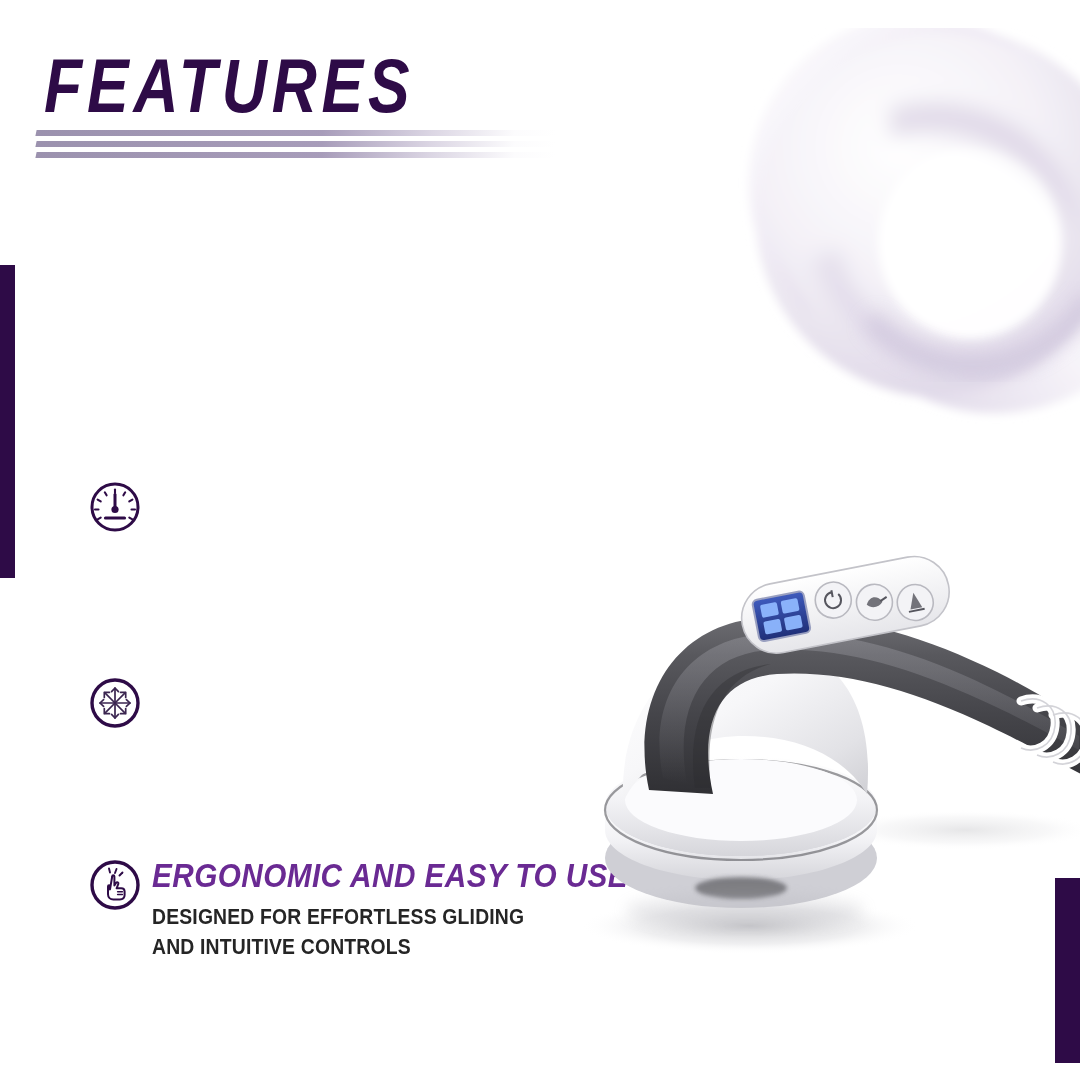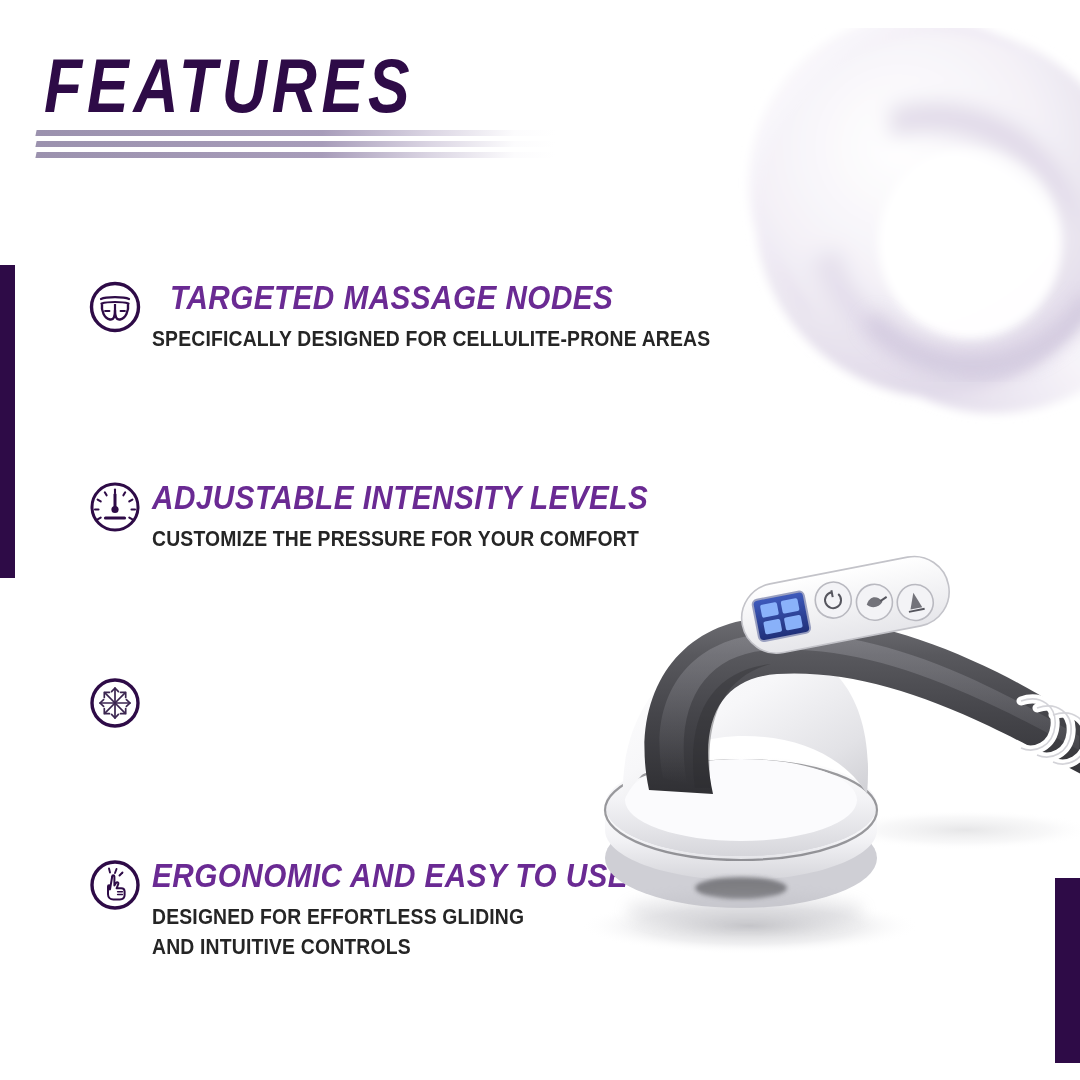--- a/index.html
+++ b/index.html
@@ -192,60 +192,40 @@
   <div class="bar-left"></div>
   <div class="bar-right"></div>
 
   <div class="title">FEATURES</div>
   <div class="rules">
     <div class="rule r1"></div>
     <div class="rule r2"></div>
     <div class="rule r3"></div>
   </div>
 
-  <div class="feature f1">
-    <div class="icon">
-      <svg width="54" height="54" viewBox="0 0 54 54">
-        <circle cx="27" cy="27" r="23.5" fill="none" stroke="#2e0b47" stroke-width="3.4"></circle>
-        <path d="M13 19 C 18 16.5, 36 16.5, 41 19" fill="none" stroke="#2e0b47" stroke-width="2.2" stroke-linecap="round"></path>
-        <path d="M13.5 23.5 C 20 21.5, 34 21.5, 40.5 23.5" fill="none" stroke="#2e0b47" stroke-width="2.2" stroke-linecap="round"></path>
-        <path d="M14 24 C 13 31, 16.5 38.5, 22 39.5 C 26 40.2, 27 36, 27 30.5 C 27 36, 28 40.2, 32 39.5 C 37.5 38.5, 41 31, 40 24" fill="none" stroke="#2e0b47" stroke-width="2.4" stroke-linejoin="round"></path>
-        <path d="M27 24 L 27 31.5" stroke="#2e0b47" stroke-width="2.2"></path>
-        <path d="M17 31 L 21.5 31 M32.5 31 L 37 31" stroke="#2e0b47" stroke-width="1.8" stroke-linecap="round"></path>
-      </svg>
-    </div>
-    <div class="text">
-      <div class="f-head">TARGETED MASSAGE NODES</div>
-      <div class="f-sub">SPECIFICALLY DESIGNED FOR CELLULITE-PRONE AREAS</div>
-    </div>
-  </div>
 
   <div class="feature f2">
     <div class="icon">
       <svg width="54" height="54" viewBox="0 0 54 54">
         <circle cx="27" cy="27" r="23" fill="none" stroke="#2e0b47" stroke-width="3"></circle>
         <g stroke="#2e0b47" stroke-width="2.1" stroke-linecap="round">
           <line x1="27" y1="9.5" x2="27" y2="13"></line>
           <line x1="16.8" y1="12.3" x2="18.6" y2="15.3"></line>
           <line x1="9.6" y1="19.6" x2="12.7" y2="21.4"></line>
           <line x1="7" y1="29.5" x2="10.5" y2="29.5"></line>
           <line x1="9.6" y1="39.4" x2="12.7" y2="37.6"></line>
           <line x1="37.2" y1="12.3" x2="35.4" y2="15.3"></line>
           <line x1="44.4" y1="19.6" x2="41.3" y2="21.4"></line>
           <line x1="47" y1="29.5" x2="43.5" y2="29.5"></line>
           <line x1="44.4" y1="39.4" x2="41.3" y2="37.6"></line>
         </g>
         <line x1="27" y1="14.5" x2="27" y2="28" stroke="#2e0b47" stroke-width="3" stroke-linecap="round"></line>
         <circle cx="27" cy="29.5" r="3.6" fill="#2e0b47"></circle>
         <line x1="17.5" y1="38" x2="36.5" y2="38" stroke="#2e0b47" stroke-width="3.2" stroke-linecap="round"></line>
       </svg>
-    </div>
-    <div class="text">
-      <div class="f-head">ADJUSTABLE INTENSITY LEVELS</div>
-      <div class="f-sub">CUSTOMIZE THE PRESSURE FOR YOUR COMFORT</div>
     </div>
   </div>
 
   <div class="feature f3">
     <div class="icon">
       <svg width="54" height="54" viewBox="0 0 54 54">
         <circle cx="27" cy="27" r="23" fill="none" stroke="#2e0b47" stroke-width="3.4"></circle>
         <g stroke="#3a2550" stroke-width="1.7" fill="none" stroke-linecap="round" stroke-linejoin="round">
           <line x1="27" y1="27" x2="27" y2="12"></line>
             <path d="M23.6 15.6 L27 12 L30.4 15.6"></path>

